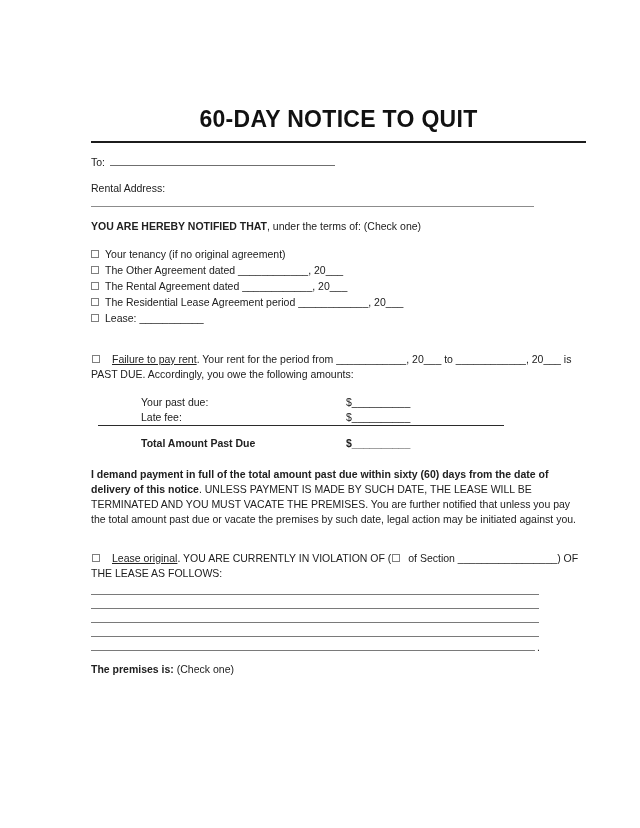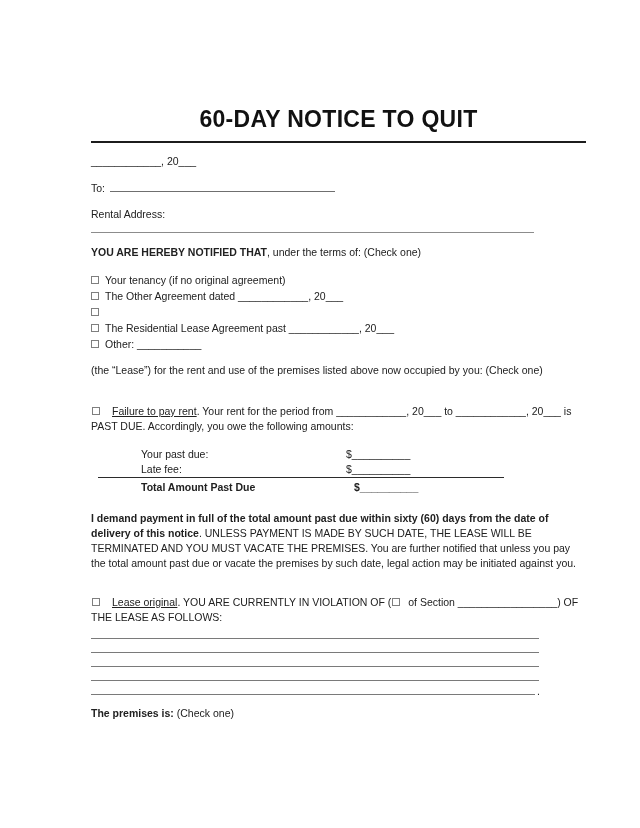--- a/index.html
+++ b/index.html
@@ -78,22 +78,21 @@
     width: 406px;
   }
   .amount-table .row {
     display: flex;
     padding-left: 43px;
     line-height: 15px;
   }
   .amount-table .lbl { width: 205px; }
   .amount-table .row.total {
     border-top: 1.5px solid #2b2b2b;
-    padding-top: 2px;
-    gap: 8px;
+    padding-top: 10px;
   }
 
   .demand { margin-top: 16px; }
   .violation { margin-top: 24px; }
 
   .blank-lines { margin-top: 0; width: 448px; }
   .bl {
     height: 14px;
     border-bottom: 1.3px solid #7a7a7a;
   }
@@ -116,38 +115,36 @@
   }
 </style>
 </head>
 <body>
 
 <div class="page">
 
   <h1 class="title">60-DAY NOTICE TO QUIT</h1>
   <div class="title-rule"></div>
 
-  <p class="date-line">____________, 20___</p>
 
   <p class="to-line"><span>To:</span><span class="line-blank"></span></p>
 
   <p class="rental-label">Rental Address:</p>
   <div class="full-rule"></div>
 
   <p class="notified"><span class="b">YOU ARE HEREBY NOTIFIED THAT</span><span>, under the terms of: (Check one)</span></p>
 
   <div class="options">
     <div class="opt"><span class="cb"></span><span>Your tenancy (if no original agreement)</span></div>
     <div class="opt"><span class="cb"></span><span>The Other Agreement dated ____________, 20___</span></div>
-    <div class="opt"><span class="cb"></span></div>
-    <div class="opt"><span class="cb"></span><span>The Residential Lease Agreement past ____________, 20___</span></div>
-    <div class="opt"><span class="cb"></span><span>Other: ___________</span></div>
+    <div class="opt"><span class="cb"></span><span>The Rental Agreement dated ____________, 20___</span></div>
+    <div class="opt"><span class="cb"></span><span>The Residential Lease Agreement period ____________, 20___</span></div>
+    <div class="opt"><span class="cb"></span><span>Lease: ___________</span></div>
   </div>
 
-  <p class="lease-note para">(the “Lease”) for the rent and use of the premises listed above now occupied by you: (Check one)</p>
 
   <p class="para failure"><span class="cb inline"></span><span class="u">Failure to pay rent</span><span>. Your rent for the period from ____________, 20___ to ____________, 20___ is PAST DUE. Accordingly, you owe the following amounts:</span></p>
 
   <div class="amount-table">
     <div class="row">
         <span class="lbl">Your past due:</span>
         <span class="amt">$__________</span>
       </div>
     <div class="row">
         <span class="lbl">Late fee:</span>

